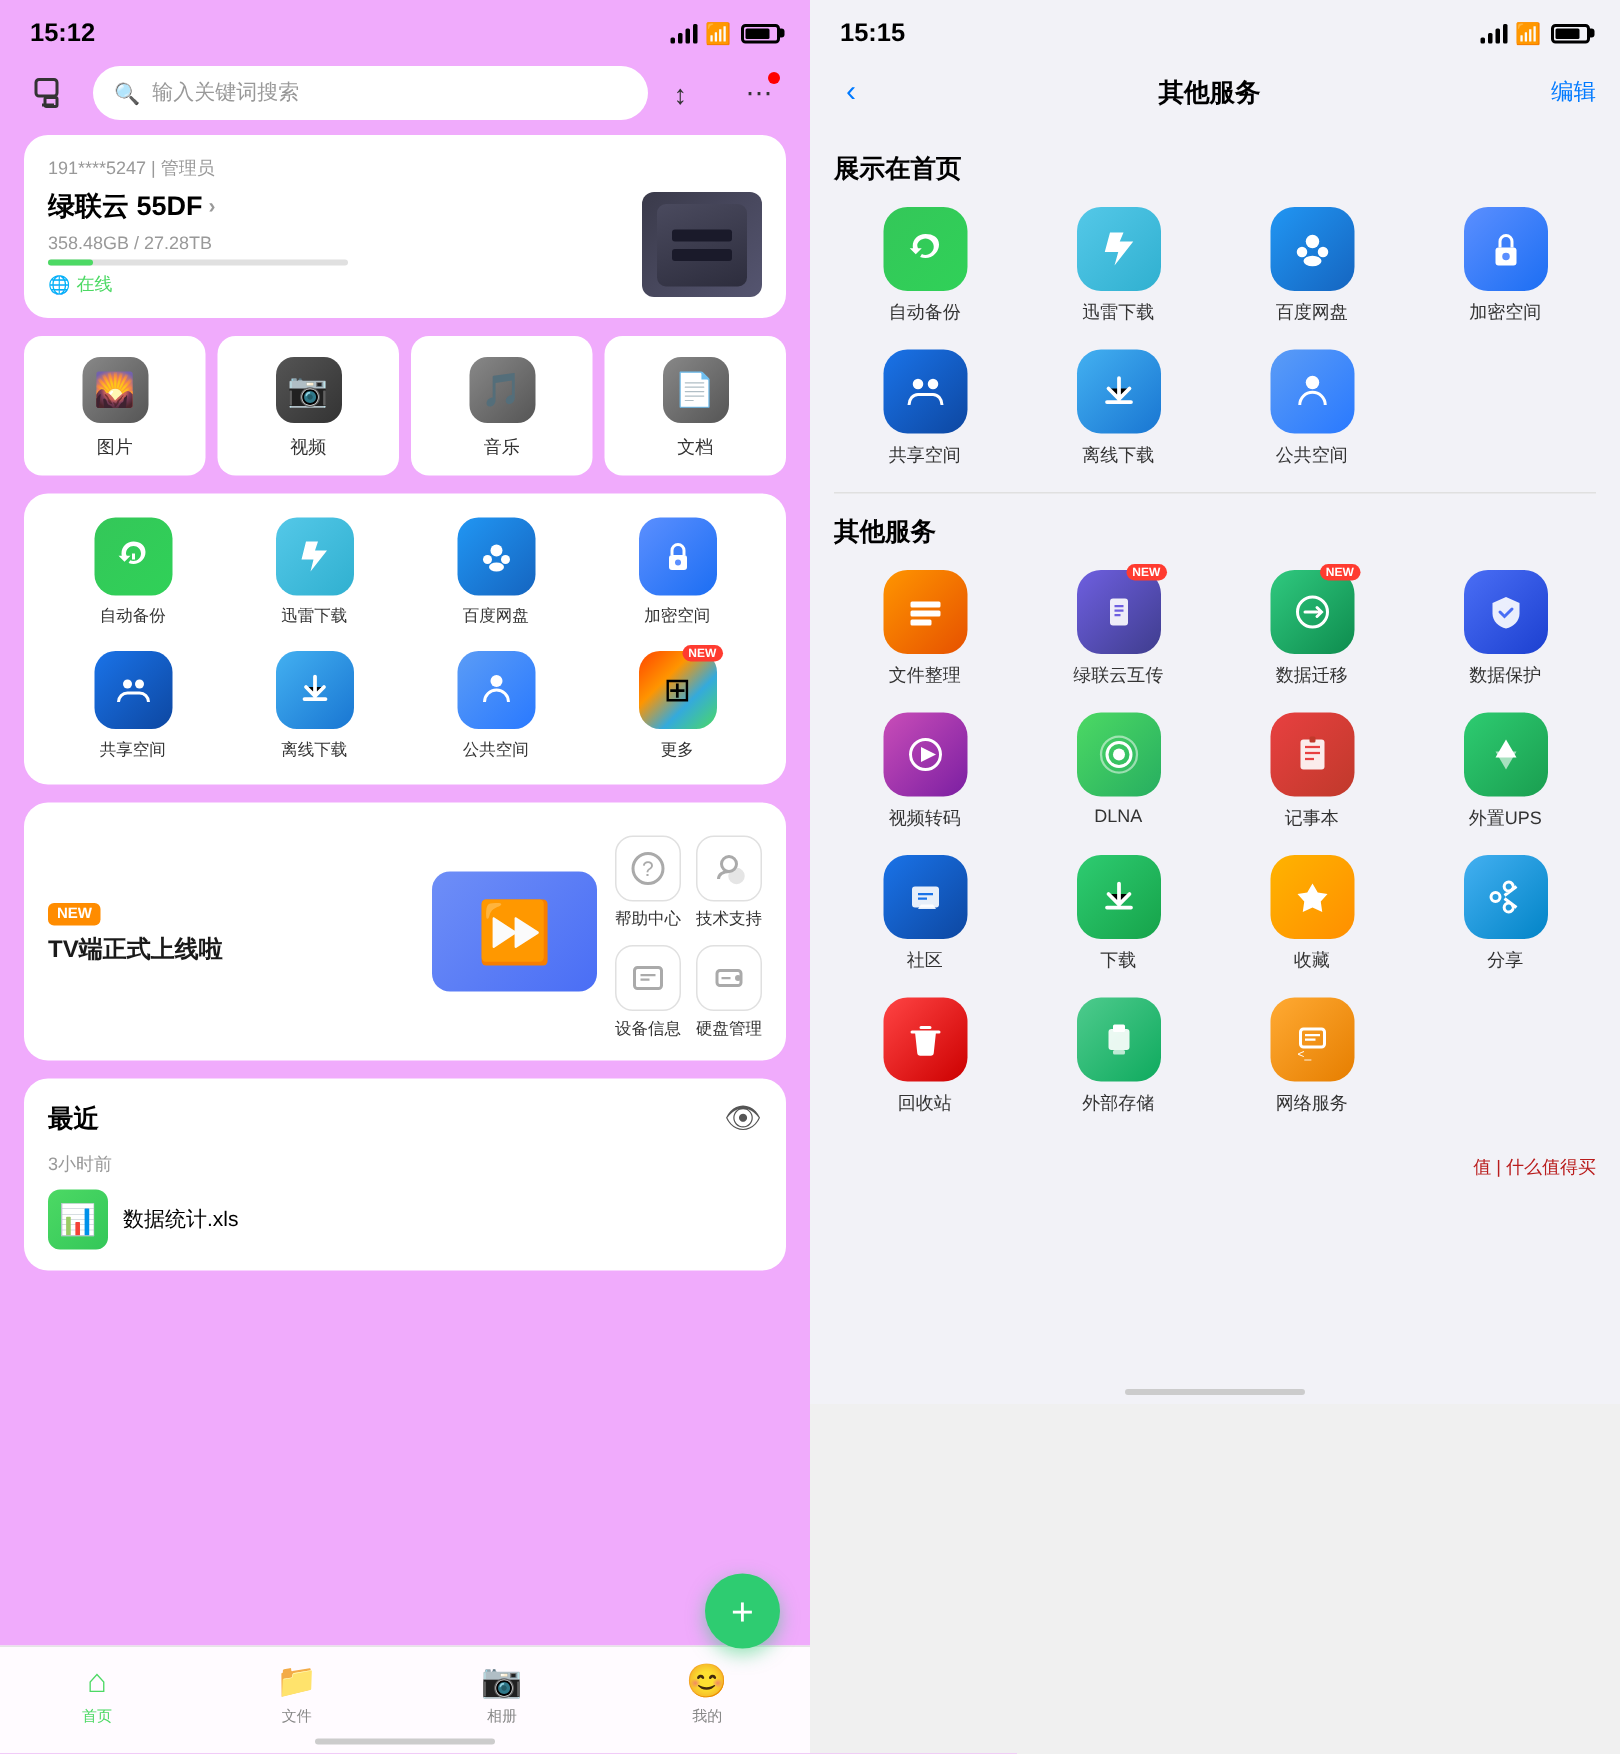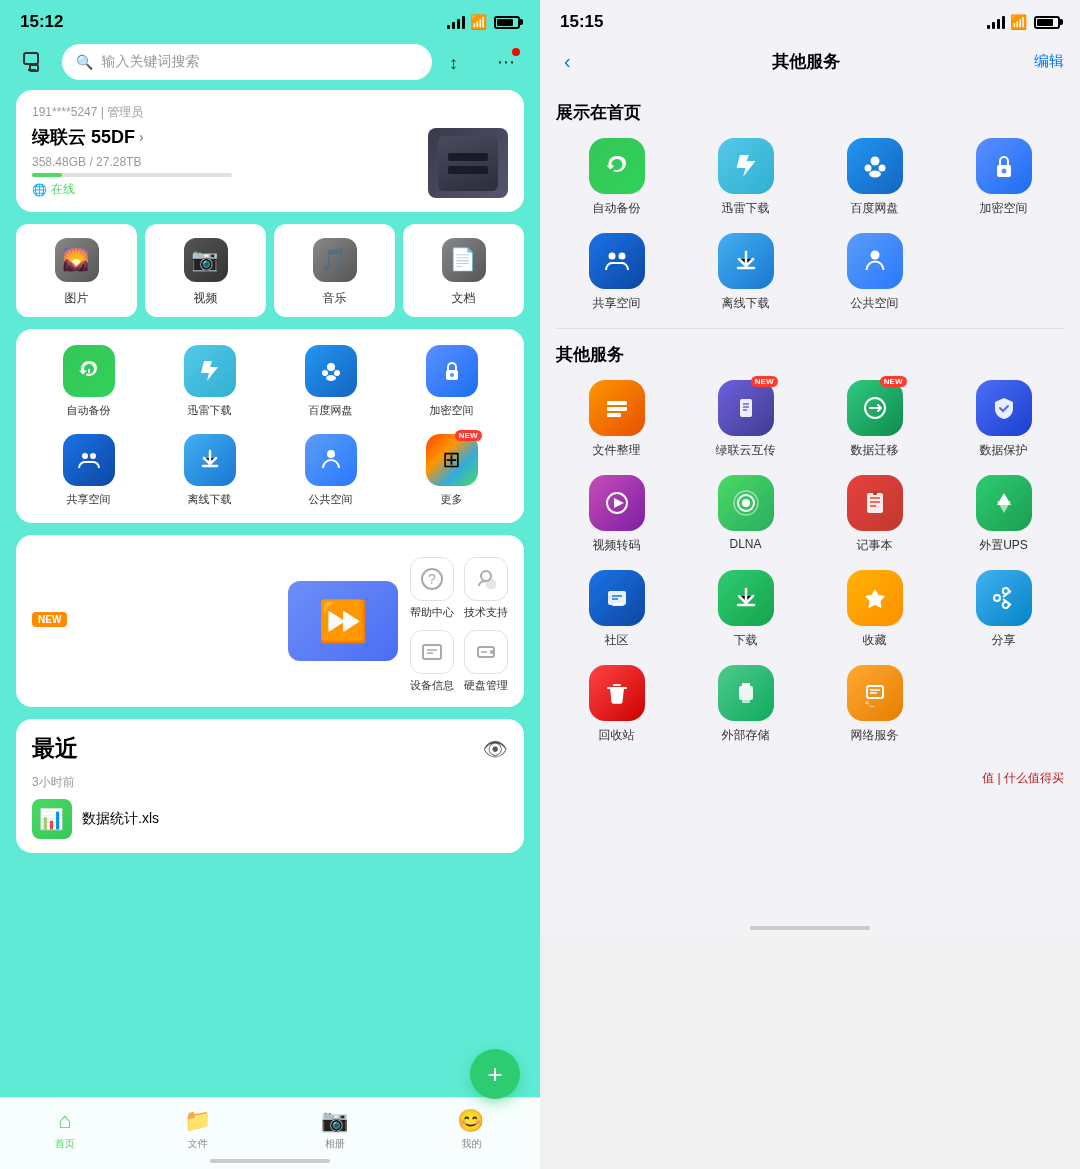--- a/index.html
+++ b/index.html
@@ -9,21 +9,21 @@
       display: flex;
       font-family: -apple-system, 'PingFang SC', 'Helvetica Neue', sans-serif;
       background: #f0f0f0;
       overflow: hidden;
     }
 
     
     .left-panel {
       width: 540px;
       height: 1169px;
-      background: #5eead4;
+      background: #f0abfc;
       display: flex;
       flex-direction: column;
       position: relative;
       overflow: hidden;
     }
 
     
     .right-panel {
       width: 540px;
       height: 936px;
@@ -380,21 +380,21 @@
       border-radius: 16px;
       padding: 14px 16px;
     }
     .recent-header {
       display: flex;
       justify-content: space-between;
       align-items: center;
       margin-bottom: 10px;
     }
     .recent-title {
-      font-size: 23px;
+      font-size: 17px;
       font-weight: 700;
       color: #000;
     }
     .recent-subtitle {
       font-size: 12px;
       color: #999;
       margin-bottom: 8px;
     }
     .recent-file {
       display: flex;
@@ -746,20 +746,21 @@
           <div class="new-badge">NEW</div>
         </div>
         <span class="app-label">更多</span>
       </div>
     </div>
   </div>
 
   <div class="banner-section">
     <div class="banner-left">
       <span class="banner-new">NEW</span>
+      <div class="banner-title">TV端正式上线啦</div>
     </div>
     <div class="banner-image">
       <span style="font-size:40px">⏩</span>
     </div>
     <div class="utility-grid">
       <div class="utility-item">
         <div class="utility-icon ic-help">
           <svg width="26" height="26" viewBox="0 0 26 26">
               <circle cx="13" cy="13" r="10" stroke="#aaa" stroke-width="2" fill="none"></circle>
               <text x="9" y="18" font-size="14" fill="#aaa">?</text>

